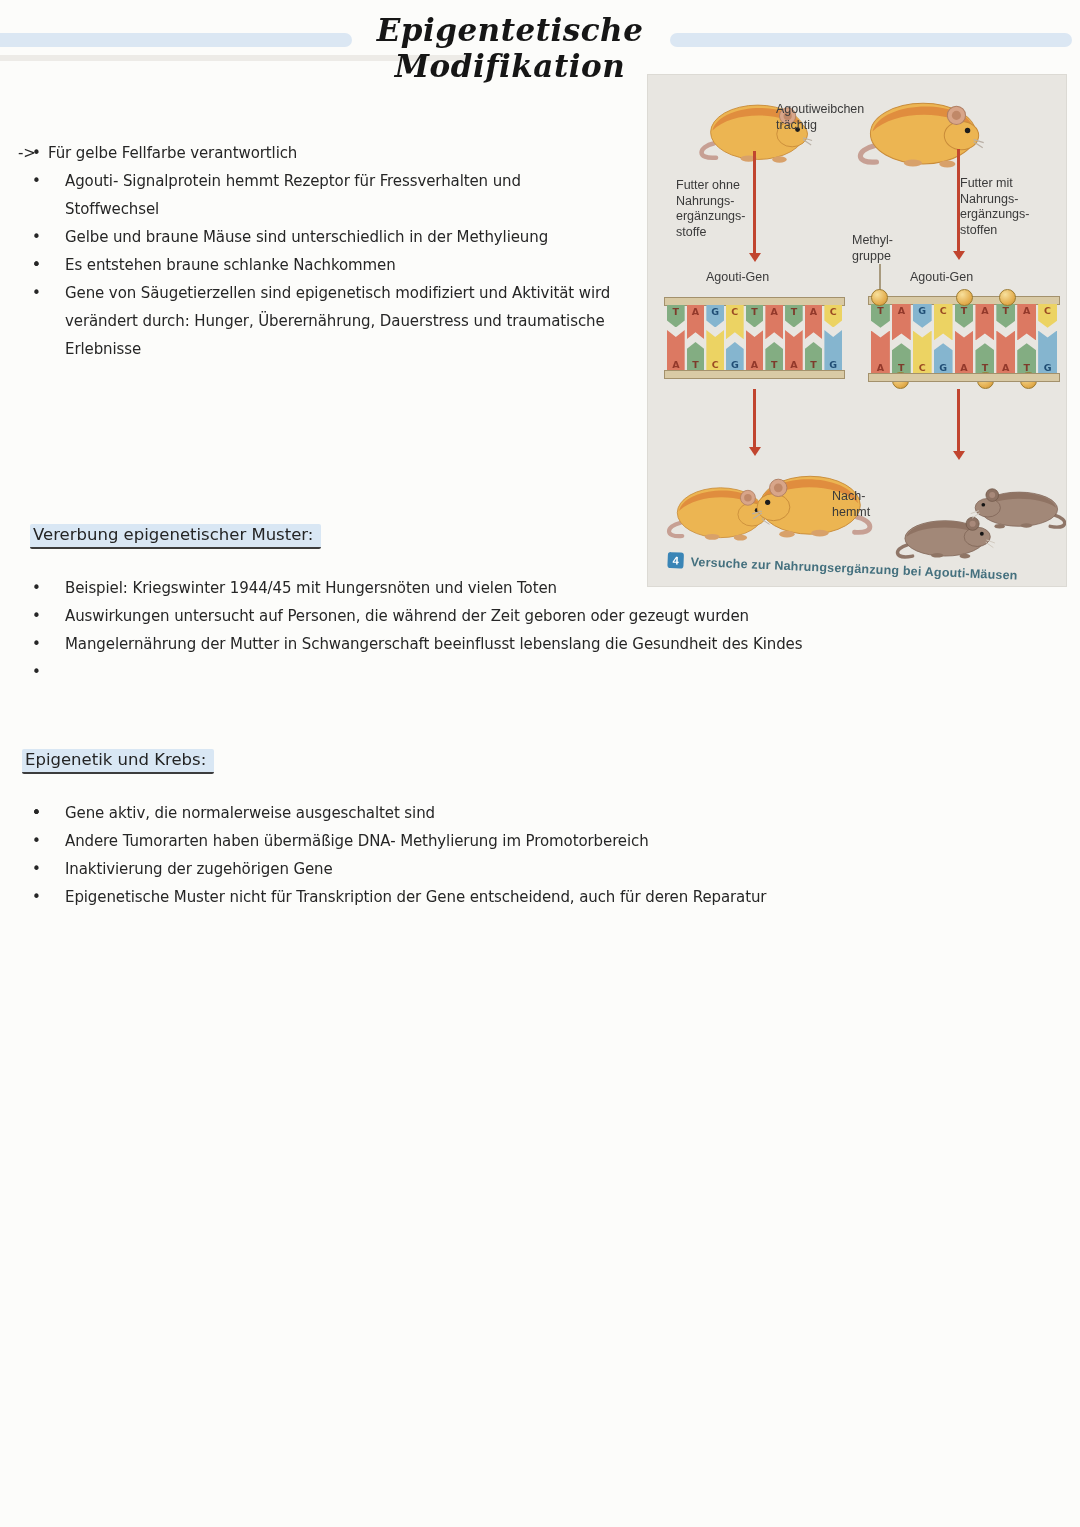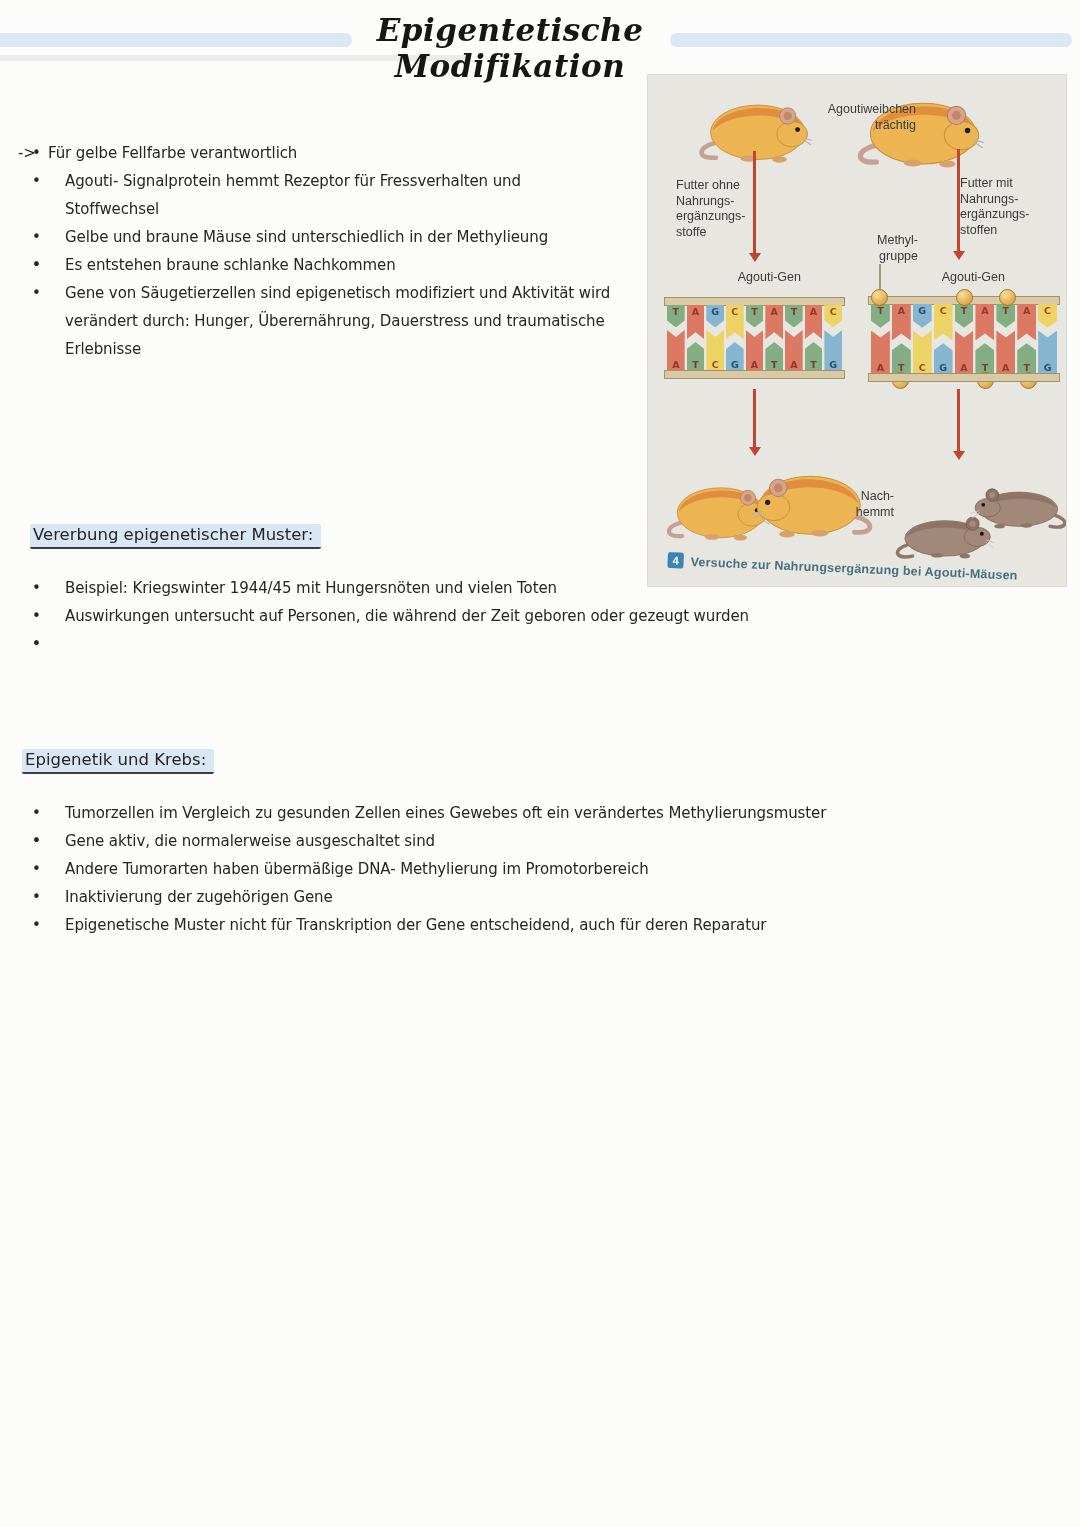--- a/index.html
+++ b/index.html
@@ -31,21 +31,21 @@
   .section-heading{position:absolute;font-weight:normal}
   .section-heading .hl{display:inline-block;background:#d9e7f4;border-bottom:2px solid #3c3c3c;
     padding:1px 8px 3px 3px;border-radius:2px;font-size:16.5px;color:#242424;font-family:"DejaVu Sans",sans-serif}
   .heading-1{left:30px;top:518px}
   .heading-2{left:22px;top:743px}
 
   
   .figure{position:absolute;left:648px;top:75px;width:418px;height:511px;background:#e8e6e1;
     overflow:hidden;box-shadow:0 0 0 1px #dcdad4}
   .fig-label{position:absolute;font-size:12.5px;line-height:15.5px;color:#3a3a3a;white-space:pre-line}
-  .center{text-align:right}
+  .center{text-align:left}
   .arrow-down{position:absolute;width:3px;background:#c1452f}
   .arrow-down::after{content:"";position:absolute;left:50%;transform:translateX(-50%);top:100%;
     border:6px solid transparent;border-top:9px solid #c1452f;border-bottom:none}
   .pointer-line{position:absolute;width:1.5px;background:#a89a7e}
 
   
   .dna{position:absolute}
   .dna::before,.dna::after{content:"";position:absolute;left:0;right:0;height:7px;background:#d9caa5;border:1px solid #a3916c}
   .dna::before{top:0}.dna::after{bottom:0}
   .dna-cols{position:absolute;left:3px;right:3px;top:8px;bottom:8px;display:flex;gap:2px}
@@ -87,27 +87,27 @@
     <li><span class="marker">•</span><span class="txt">Es entstehen braune schlanke Nachkommen</span></li>
     <li><span class="marker">•</span><span class="txt">Gene von Säugetierzellen sind epigenetisch modifiziert und Aktivität wird
 verändert durch: Hunger, Überernährung, Dauerstress und traumatische
 Erlebnisse</span></li>
   </ul>
 
   <h2 class="section-heading heading-1"><span class="hl">Vererbung epigenetischer Muster:</span></h2>
   <ul class="bullets sec sec1">
     <li><span class="marker">•</span><span class="txt">Beispiel: Kriegswinter 1944/45 mit Hungersnöten und vielen Toten</span></li>
     <li><span class="marker">•</span><span class="txt">Auswirkungen untersucht auf Personen, die während der Zeit geboren oder gezeugt wurden</span></li>
-    <li><span class="marker">•</span></li>
+    <li><span class="marker">•</span><span class="txt">Mangelernährung der Mutter in Schwangerschaft beeinflusst lebenslang die Gesundheit des Kindes</span></li>
     <li><span class="marker">•</span></li>
   </ul>
 
   <h2 class="section-heading heading-2"><span class="hl">Epigenetik und Krebs:</span></h2>
   <ul class="bullets sec sec2">
-    <li><span class="marker">•</span><span class="txt">Tumorzellen im Vergleich zu gesunden Zellen eines Gewebes oft ein verändertes Methylierungsmuster</span></li>
+    <li><span class="marker">•</span></li>
     <li><span class="marker">•</span></li>
     <li><span class="marker">•</span><span class="txt">Gene aktiv, die normalerweise ausgeschaltet sind</span></li>
     <li><span class="marker">•</span><span class="txt">Andere Tumorarten haben übermäßige DNA- Methylierung im Promotorbereich</span></li>
     <li><span class="marker">•</span><span class="txt">Inaktivierung der zugehörigen Gene</span></li>
     <li><span class="marker">•</span><span class="txt">Epigenetische Muster nicht für Transkription der Gene entscheidend, auch für deren Reparatur</span></li>
   </ul>
 
   <figure class="figure">
 
     <svg width="0" height="0" style="position:absolute" aria-hidden="true">
@@ -154,21 +154,21 @@
 
     <div class="fig-label" style="left:28px;top:103px">Futter ohne
 Nahrungs-
 ergänzungs-
 stoffe</div>
     <div class="fig-label" style="left:312px;top:101px">Futter mit
 Nahrungs-
 ergänzungs-
 stoffen</div>
 
-    <div class="fig-label center" style="left:212px;top:158px;width:58px">Methyl-
+    <div class="fig-label center" style="left:204px;top:158px;width:58px">Methyl-
 gruppe</div>
     <div class="pointer-line" style="left:231px;top:189px;height:26px"></div>
 
     <div class="fig-label center" style="left:58px;top:195px;width:95px">Agouti-Gen</div>
     <div class="fig-label center" style="left:262px;top:195px;width:95px">Agouti-Gen</div>
 
     <div class="dna" style="left:16px;top:222px;width:181px;height:82px">
       <div class="dna-cols">
           <div class="dna-col">
             <div class="base top" style="background: rgb(131, 173, 130); height: 34%; clip-path: polygon(0px 0px, 100% 0px, 100% calc(100% - 7px), 50% 100%, 0px calc(100% - 7px));">

